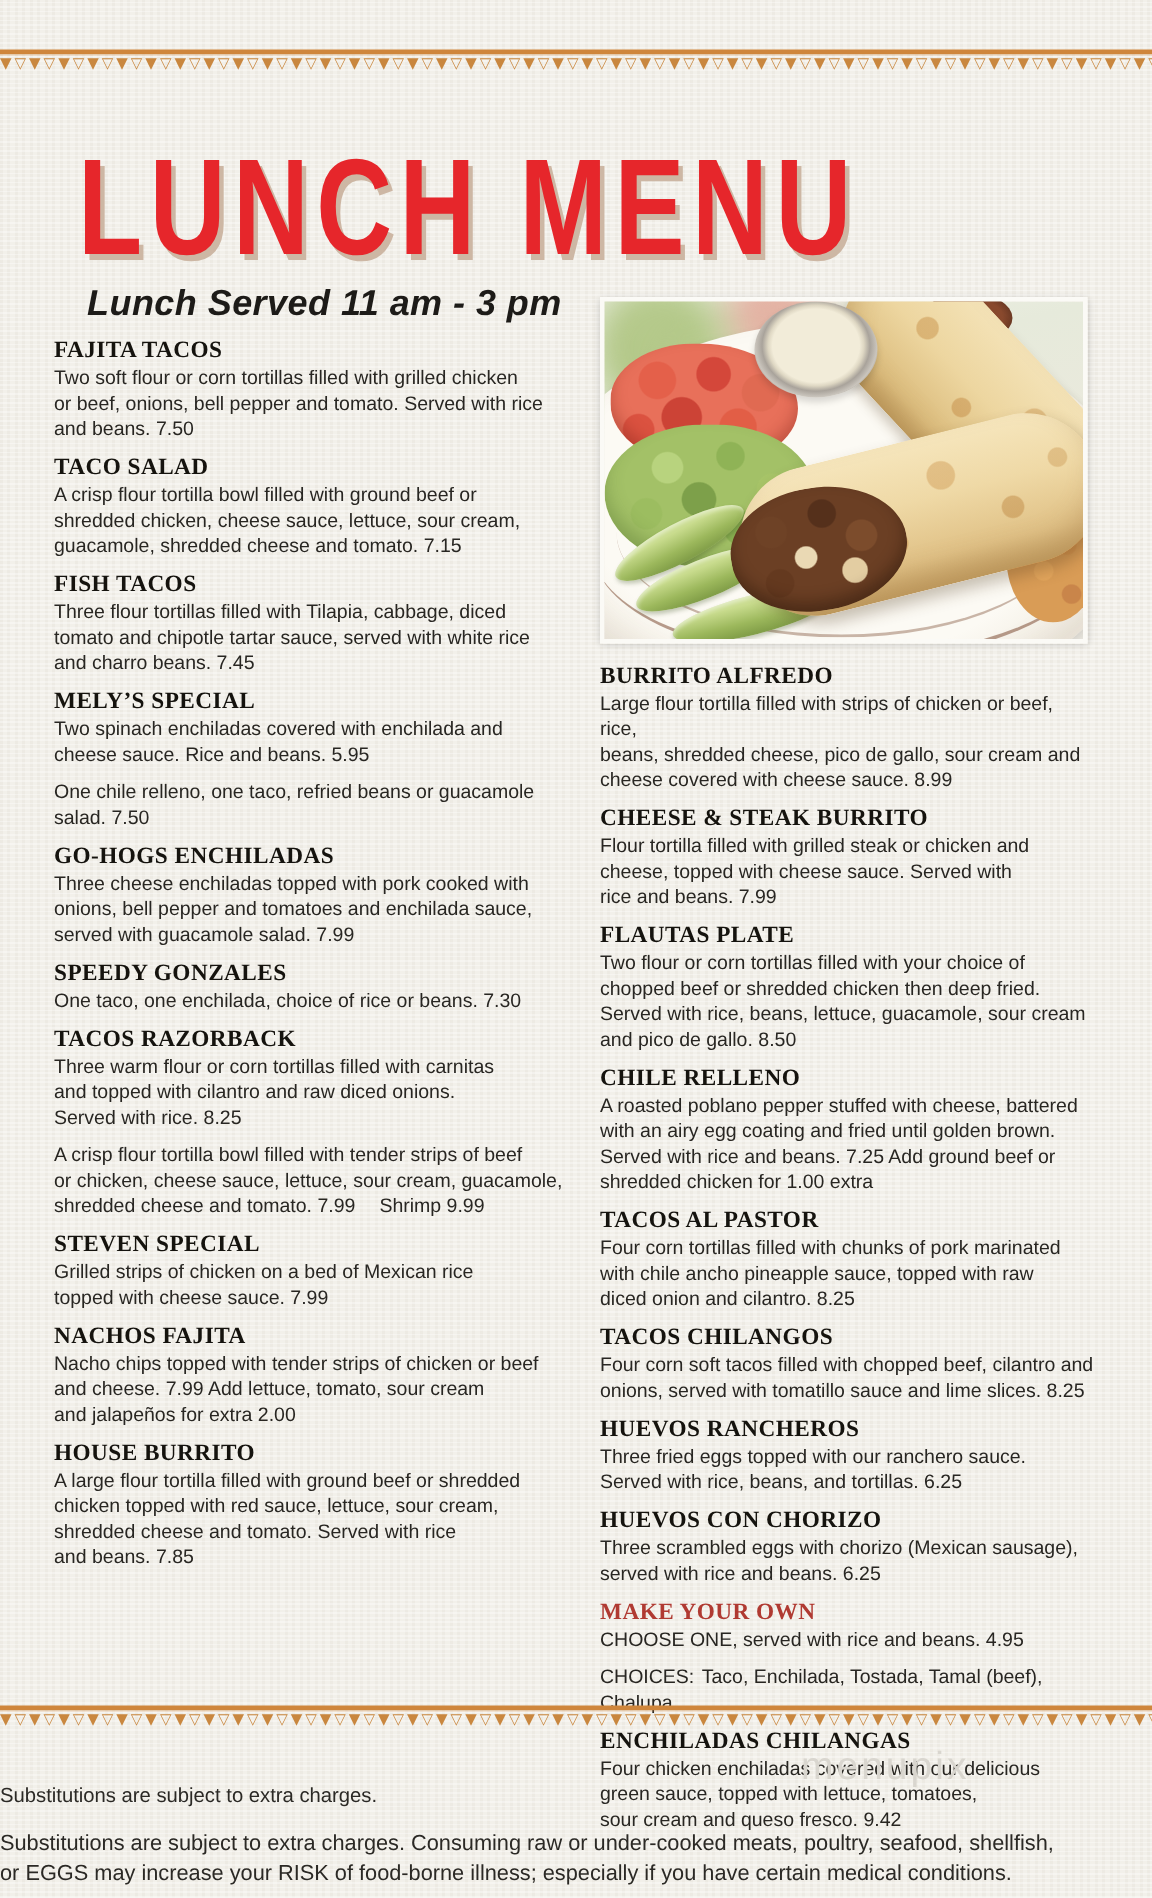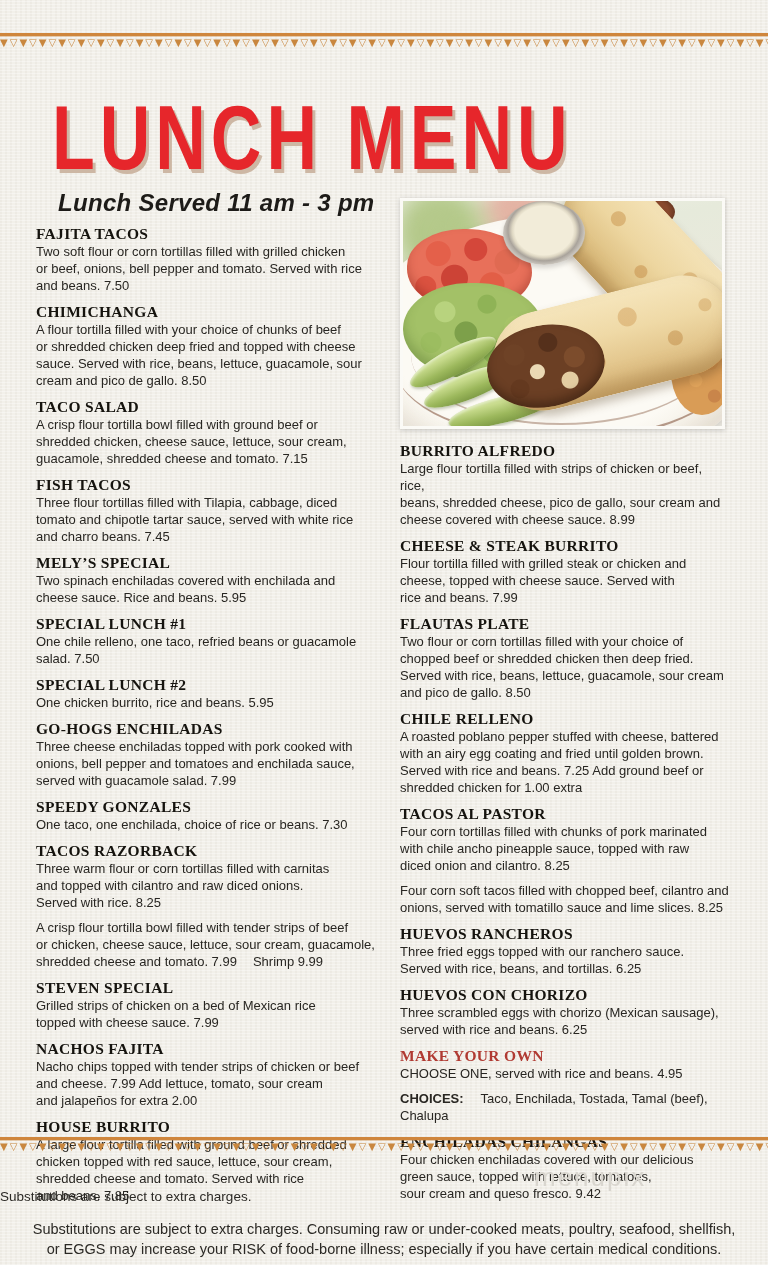--- a/index.html
+++ b/index.html
@@ -74,21 +74,21 @@
     line-height: 19px;
     letter-spacing: .3px;
     color: #15130e;
   }
   .item-desc {
     font-size: 13px;
     line-height: 17px;
     color: #282622;
   }
   .desc-text { white-space: pre-line; }
-  .inline-label { font-weight: bold; margin-right: 17px; }
+  .inline-label { font-weight: normal; margin-right: 5px; }
   .item-note { margin-left: 16px; }
 
   
   .photo {
     position: relative;
     width: 325px;
     height: 231px;
     margin-bottom: 12px;
     overflow: hidden;
     background: linear-gradient(165deg, #f0f2e8 0%, #e6eadb 28%, #ebe9dd 60%, #efece4 100%);
@@ -229,21 +229,21 @@
   .footer-note {
     position: absolute;
     left: 0; top: 1189px; width: 768px;
     text-align: left;
     font-size: 13.5px;
     color: #2b2925;
   }
   .footer-disclaimer {
     position: absolute;
     left: 0; top: 1219px; width: 768px;
-    text-align: center;
+    text-align: left;
     font-size: 14.5px;
     line-height: 20px;
     color: #2b2925;
     white-space: pre-line;
   }
 </style>
 </head>
 <body>
 
 <div class="page">
@@ -257,27 +257,20 @@
   <div class="subtitle">Lunch Served 11 am - 3 pm</div>
 
   <div class="col col-left" id="col-left">
   <div class="item">
     <div class="item-name">FAJITA TACOS</div>
     <div class="item-desc"><span class="desc-text">Two soft flour or corn tortillas filled with grilled chicken
 or beef, onions, bell pepper and tomato.  Served with rice
 and beans.  7.50</span></div>
   </div>
 
-  <div class="item">
-    <div class="item-name">CHIMICHANGA</div>
-    <div class="item-desc"><span class="desc-text">A flour tortilla filled with your choice of chunks of beef
-or shredded chicken deep fried and topped with cheese
-sauce.  Served with rice, beans, lettuce, guacamole, sour
-cream and pico de gallo.  8.50</span></div>
-  </div>
 
   <div class="item">
     <div class="item-name">TACO SALAD</div>
     <div class="item-desc"><span class="desc-text">A crisp flour tortilla bowl filled with ground beef or
 shredded chicken, cheese sauce, lettuce, sour cream,
 guacamole, shredded cheese and tomato.  7.15</span></div>
   </div>
 
   <div class="item">
     <div class="item-name">FISH TACOS</div>
@@ -286,29 +279,24 @@
 and charro beans.  7.45</span></div>
   </div>
 
   <div class="item">
     <div class="item-name">MELY’S SPECIAL</div>
     <div class="item-desc"><span class="desc-text">Two spinach enchiladas covered with enchilada and
 cheese sauce.  Rice and beans.  5.95</span></div>
   </div>
 
   <div class="item">
-    <div class="item-name">SPECIAL LUNCH #1</div>
     <div class="item-desc"><span class="desc-text">One chile relleno, one taco, refried beans or guacamole
 salad. 7.50</span></div>
   </div>
 
-  <div class="item">
-    <div class="item-name">SPECIAL LUNCH #2</div>
-    <div class="item-desc"><span class="desc-text">One chicken burrito, rice and beans. 5.95</span></div>
-  </div>
 
   <div class="item">
     <div class="item-name">GO-HOGS ENCHILADAS</div>
     <div class="item-desc"><span class="desc-text">Three cheese enchiladas topped with pork cooked with
 onions, bell pepper and tomatoes and enchilada sauce,
 served with guacamole salad.  7.99</span></div>
   </div>
 
   <div class="item">
     <div class="item-name">SPEEDY GONZALES</div>
@@ -400,20 +388,21 @@
   </div>
 
   <div class="item">
     <div class="item-name">TACOS AL PASTOR</div>
     <div class="item-desc"><span class="desc-text">Four corn tortillas filled with chunks of pork marinated
 with chile ancho pineapple sauce, topped with raw
 diced onion and cilantro.  8.25</span></div>
   </div>
 
   <div class="item">
+    <div class="item-name">TACOS CHILANGOS</div>
     <div class="item-desc"><span class="desc-text">Four corn soft tacos filled with chopped beef, cilantro and
 onions, served with tomatillo sauce and lime slices.  8.25</span></div>
   </div>
 
   <div class="item">
     <div class="item-name">HUEVOS RANCHEROS</div>
     <div class="item-desc"><span class="desc-text">Three fried eggs topped with our ranchero sauce.
 Served with rice, beans, and tortillas. 6.25</span></div>
   </div>
 

